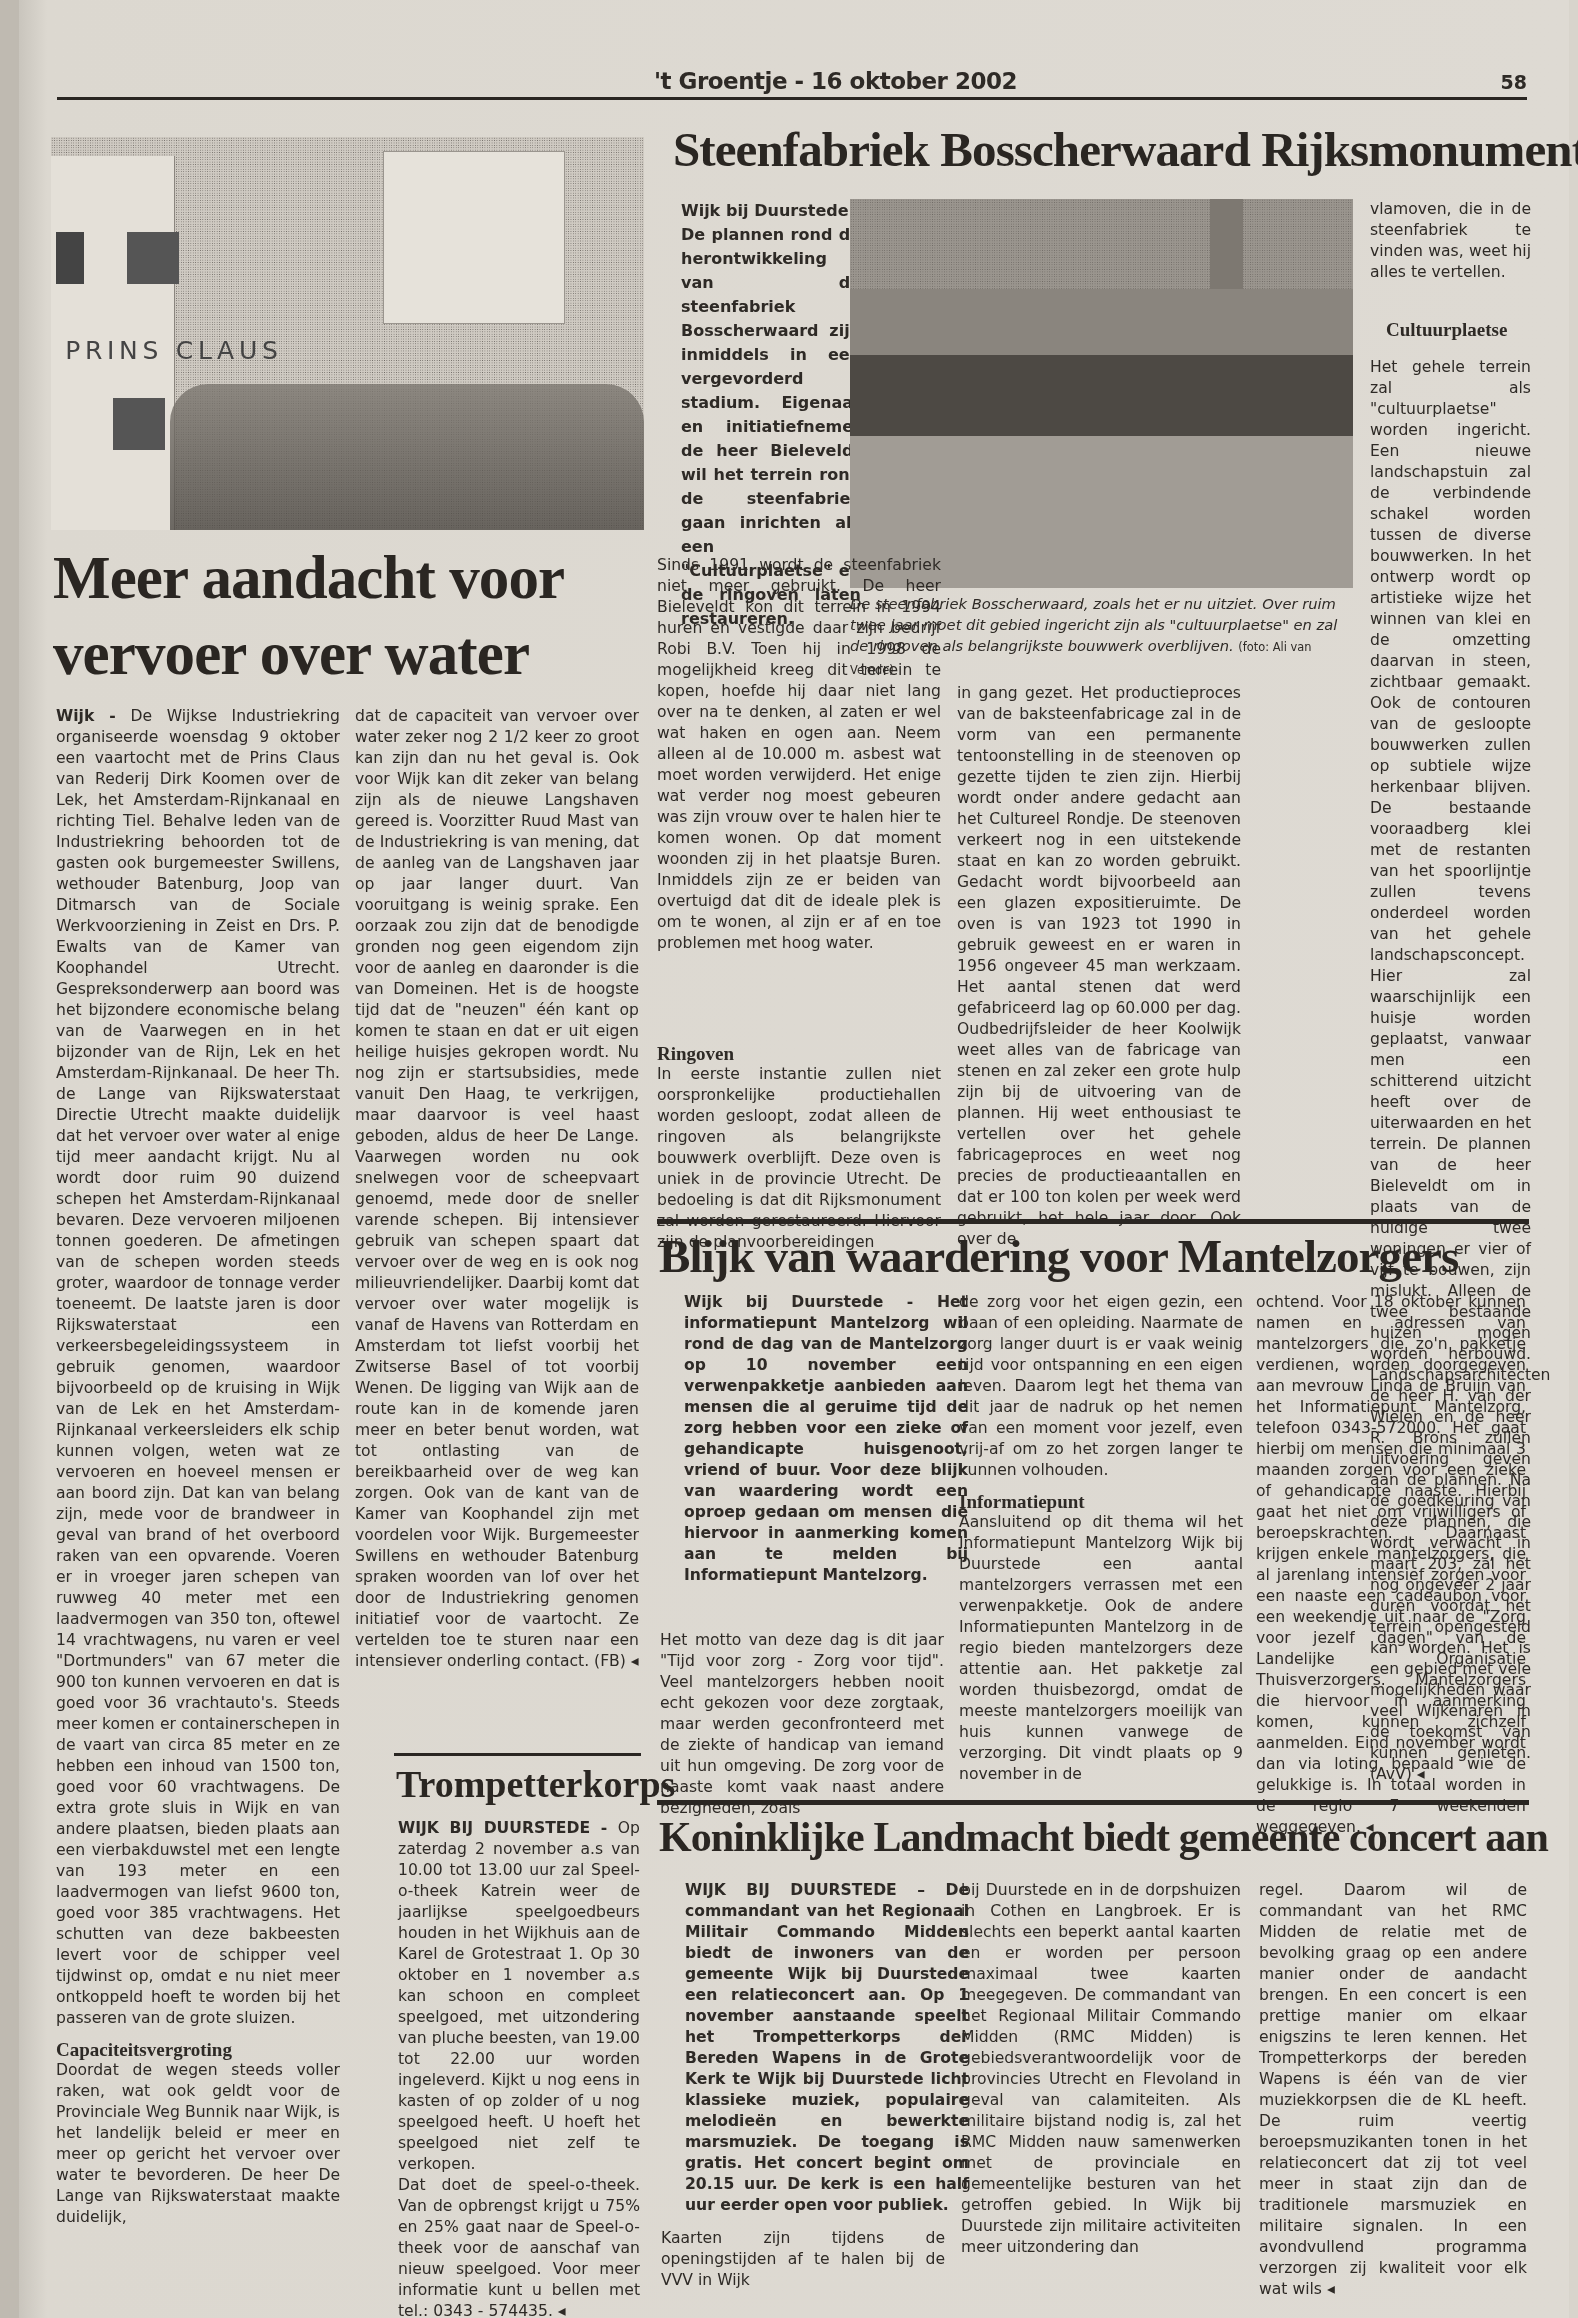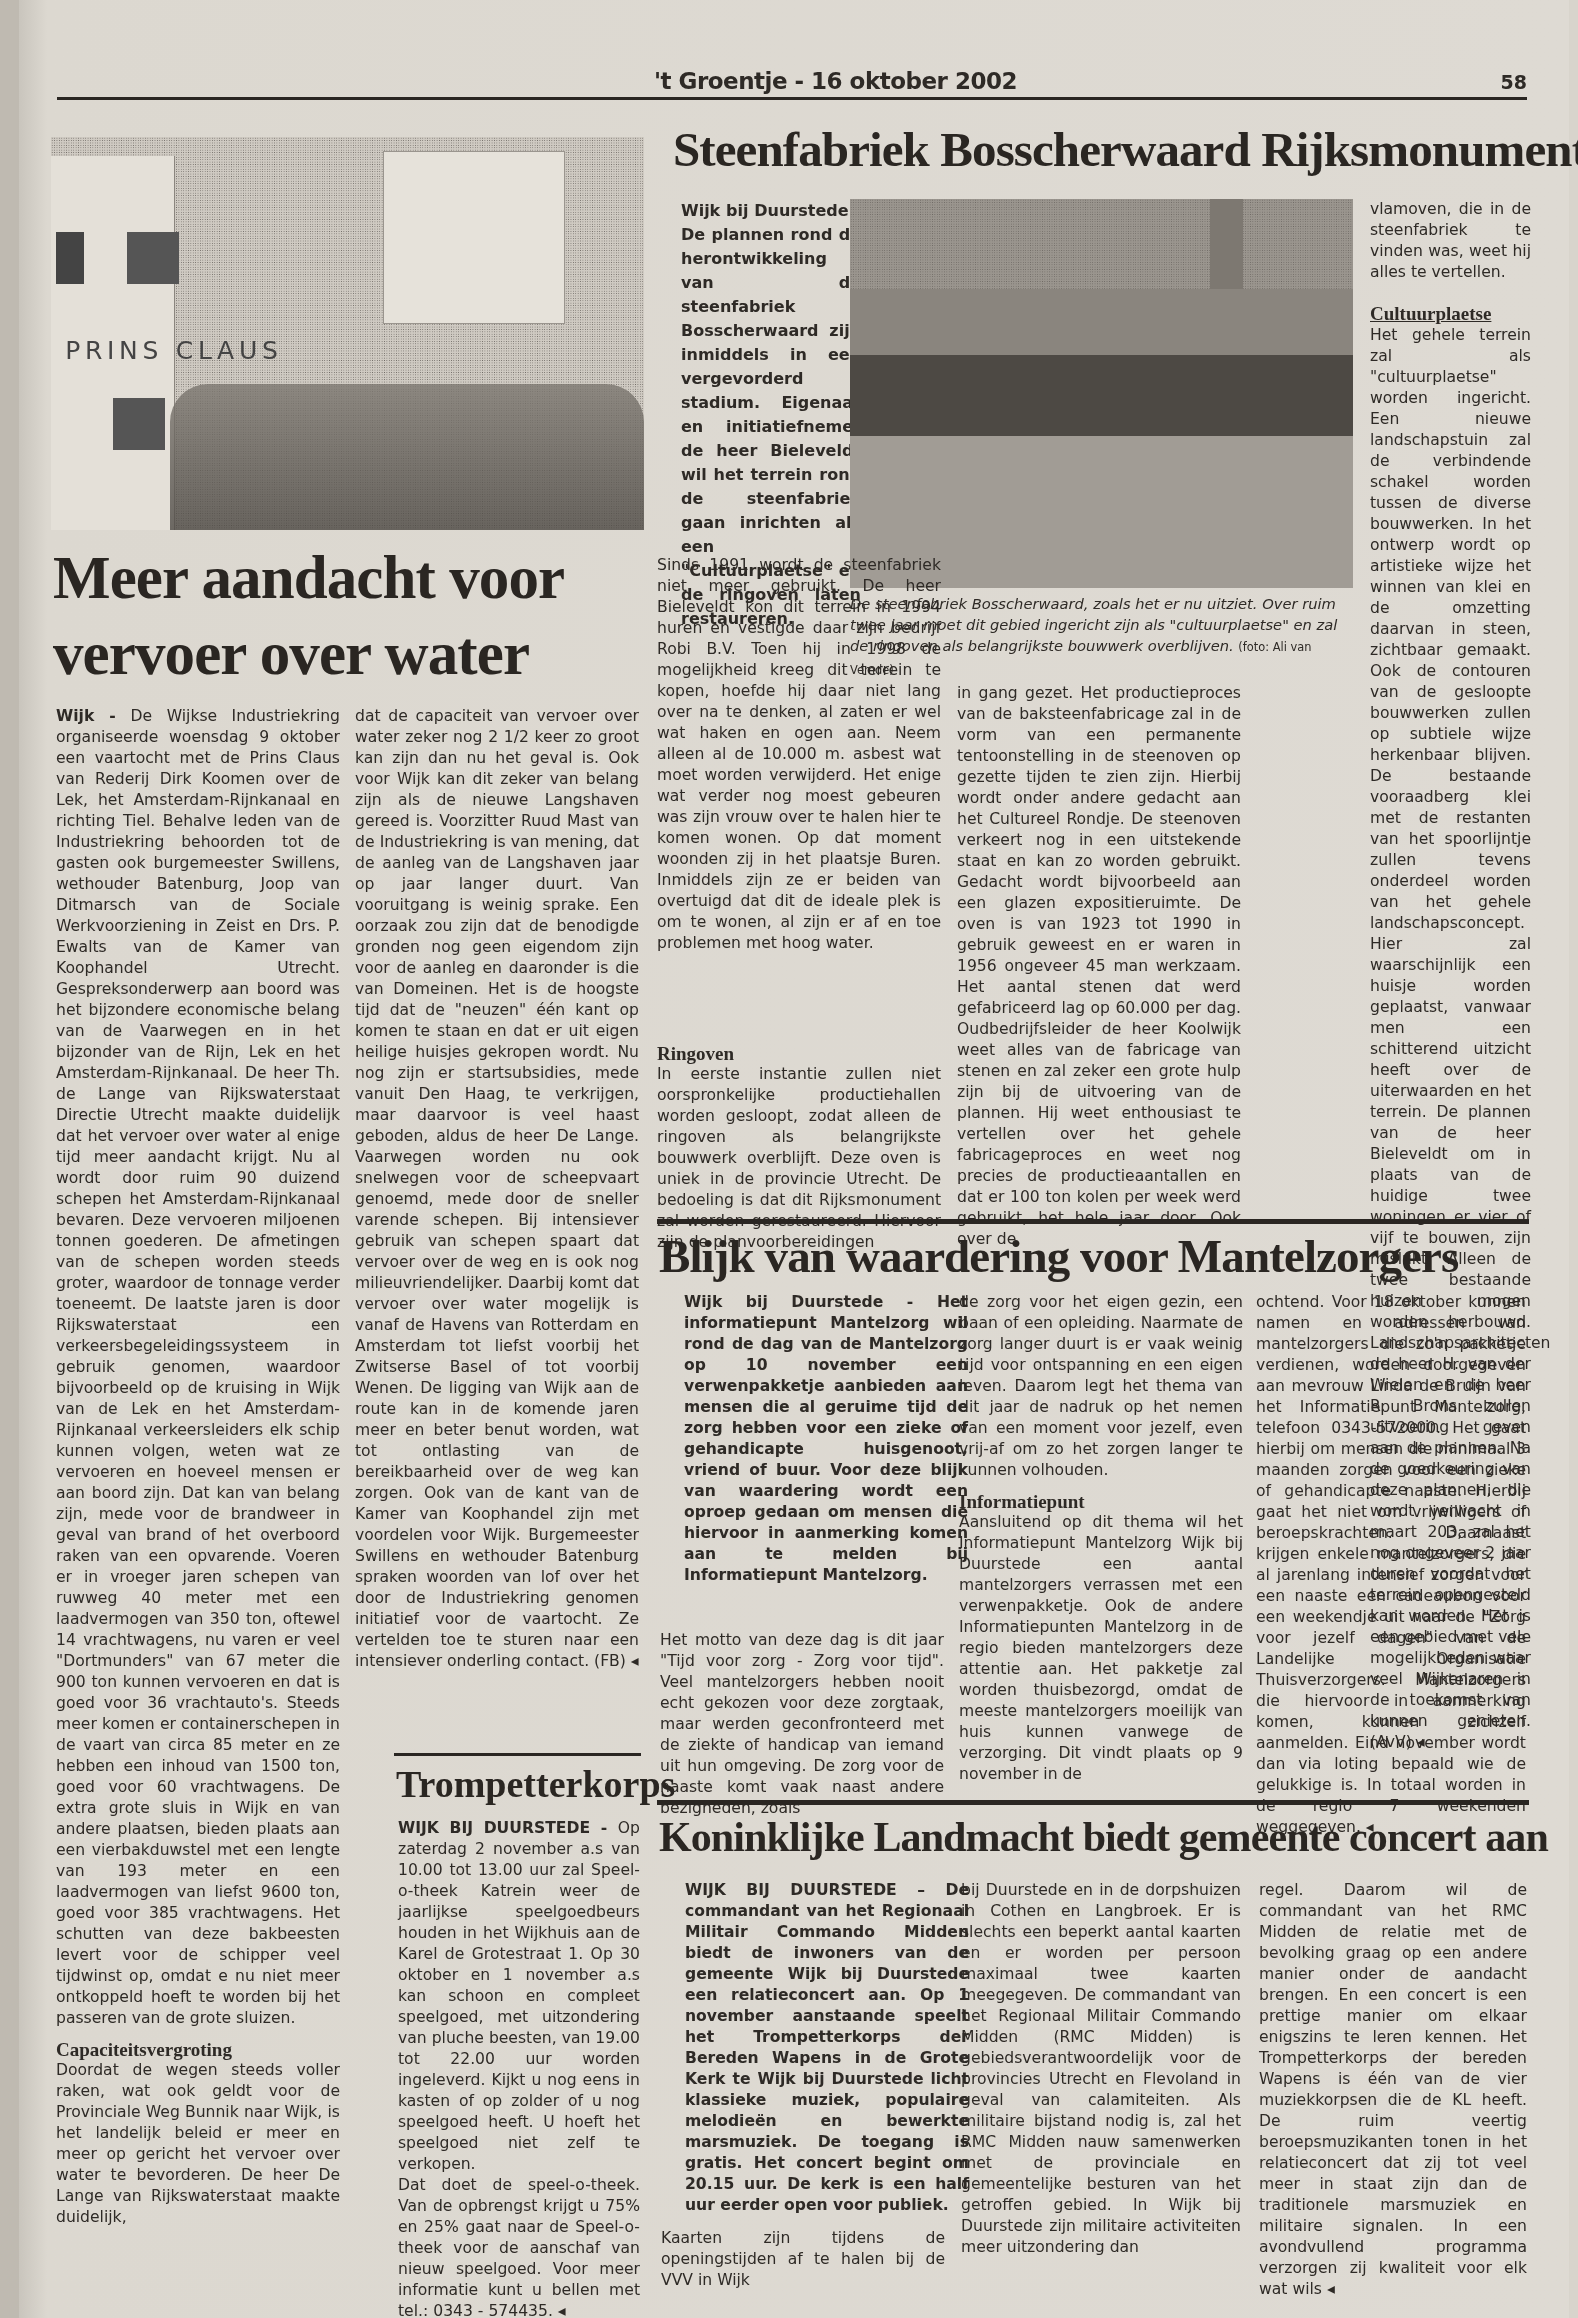--- a/index.html
+++ b/index.html
@@ -78,21 +78,21 @@
 <div class="abs body-text" style="left:657px; top:555px; width:180px;">
   <p style="width:284px;">Sinds 1991 wordt de steenfabriek niet meer gebruikt. De heer Bieleveldt kon dit terrein in 1994 huren en vestigde daar zijn bedrijf Robi B.V. Toen hij in 1998 de mogelijkheid kreeg dit terrein te kopen, hoefde hij daar niet lang over na te denken, al zaten er wel wat haken en ogen aan. Neem alleen al de 10.000 m. asbest wat moet worden verwijderd. Het enige wat verder nog moest gebeuren was zijn vrouw over te halen hier te komen wonen. Op dat moment woonden zij in het plaatsje Buren. Inmiddels zijn ze er beiden van overtuigd dat dit de ideale plek is om te wonen, al zijn er af en toe problemen met hoog water.</p>
 </div>
 <div class="abs body-text" style="left:657px; top:1043px; width:284px;">
   <div class="subhead" style="margin-top:0;">Ringoven</div>
   <p>In eerste instantie zullen niet oorspronkelijke productiehallen worden gesloopt, zodat alleen de ringoven als belangrijkste bouwwerk overblijft. Deze oven is uniek in de provincie Utrecht. De bedoeling is dat dit Rijksmonument zal worden gerestaureerd. Hiervoor zijn de planvoorbereidingen</p>
 </div>
 <div class="abs body-text" style="left:957px; top:683px; width:284px;">in gang gezet. Het productieproces van de baksteenfabricage zal in de vorm van een permanente tentoonstelling in de steenoven op gezette tijden te zien zijn. Hierbij wordt onder andere gedacht aan het Cultureel Rondje. De steenoven verkeert nog in een uitstekende staat en kan zo worden gebruikt. Gedacht wordt bijvoorbeeld aan een glazen expositieruimte. De oven is van 1923 tot 1990 in gebruik geweest en er waren in 1956 ongeveer 45 man werkzaam. Het aantal stenen dat werd gefabriceerd lag op 60.000 per dag. Oudbedrijfsleider de heer Koolwijk weet alles van de fabricage van stenen en zal zeker een grote hulp zijn bij de uitvoering van de plannen. Hij weet enthousiast te vertellen over het gehele fabricageproces en weet nog precies de productieaantallen en dat er 100 ton kolen per week werd gebruikt, het hele jaar door. Ook over de</div>
 <div class="abs body-text" style="left:1370px; top:199px; width:161px;">vlamoven, die in de steenfabriek te vinden was, weet hij alles te vertellen.</div>
 <div class="abs" style="left:1370px; top:303px; width:161px;">
-  <div class="subhead" style="margin:0;text-decoration:underline;">Cultuurplaetse</div>
+  <div class="subhead" style="margin:16px;">Cultuurplaetse</div>
   <div class="body-text">Het gehele terrein zal als "cultuurplaetse" worden ingericht. Een nieuwe landschapstuin zal de verbindende schakel worden tussen de diverse bouwwerken. In het ontwerp wordt op artistieke wijze het winnen van klei en de omzetting daarvan in steen, zichtbaar gemaakt. Ook de contouren van de gesloopte bouwwerken zullen op subtiele wijze herkenbaar blijven. De bestaande vooraadberg klei met de restanten van het spoorlijntje zullen tevens onderdeel worden van het gehele landschapsconcept. Hier zal waarschijnlijk een huisje worden geplaatst, vanwaar men een schitterend uitzicht heeft over de uiterwaarden en het terrein. De plannen van de heer Bieleveldt om in plaats van de huidige twee woningen er vier of vijf te bouwen, zijn mislukt. Alleen de twee bestaande huizen mogen worden herbouwd. Landschapsarchitecten de heer H. van der Wielen en de heer R. Brons zullen uitvoering geven aan de plannen. Na de goedkeuring van deze plannen, die wordt verwacht in maart 203, zal het nog ongeveer 2 jaar duren voordat het terrein opengesteld kan worden. Het is een gebied met vele mogelijkheden waar veel Wijkenaren in de toekomst van kunnen genieten. (AvV) ◂</div>
 </div>
 
 <div class="rule" style="left:657px; top:1219px; width:872px; height:4.7px;"></div>
 <div class="abs serif-head" style="left:659px; top:1228px; font-size:47px; line-height:57px; white-space:nowrap;">Blijk van waardering voor Mantelzorgers</div>
 <div class="abs lead" style="left:660px; top:1292px; width:284px;">Wijk bij Duurstede - Het informatiepunt Mantelzorg wil rond de dag van de Mantelzorg op 10 november een verwenpakketje aanbieden aan mensen die al geruime tijd de zorg hebben voor een zieke of gehandicapte huisgenoot, vriend of buur. Voor deze blijk van waardering wordt een oproep gedaan om mensen die hiervoor in aanmerking komen aan te melden bij Informatiepunt Mantelzorg.</div>
 <div class="abs body-text" style="left:660px; top:1607px; width:284px;margin-top:23px;">Het motto van deze dag is dit jaar "Tijd voor zorg - Zorg voor tijd". Veel mantelzorgers hebben nooit echt gekozen voor deze zorgtaak, maar werden geconfronteerd met de ziekte of handicap van iemand uit hun omgeving. De zorg voor de naaste komt vaak naast andere bezigheden, zoals</div>
 <div class="abs body-text" style="left:959px; top:1292px; width:284px;">
   <p>de zorg voor het eigen gezin, een baan of een opleiding. Naarmate de zorg langer duurt is er vaak weinig tijd voor ontspanning en een eigen leven. Daarom legt het thema van dit jaar de nadruk op het nemen van een moment voor jezelf, even vrij-af om zo het zorgen langer te kunnen volhouden.</p>
   <div class="subhead" style="margin-top:0;">Informatiepunt</div>

